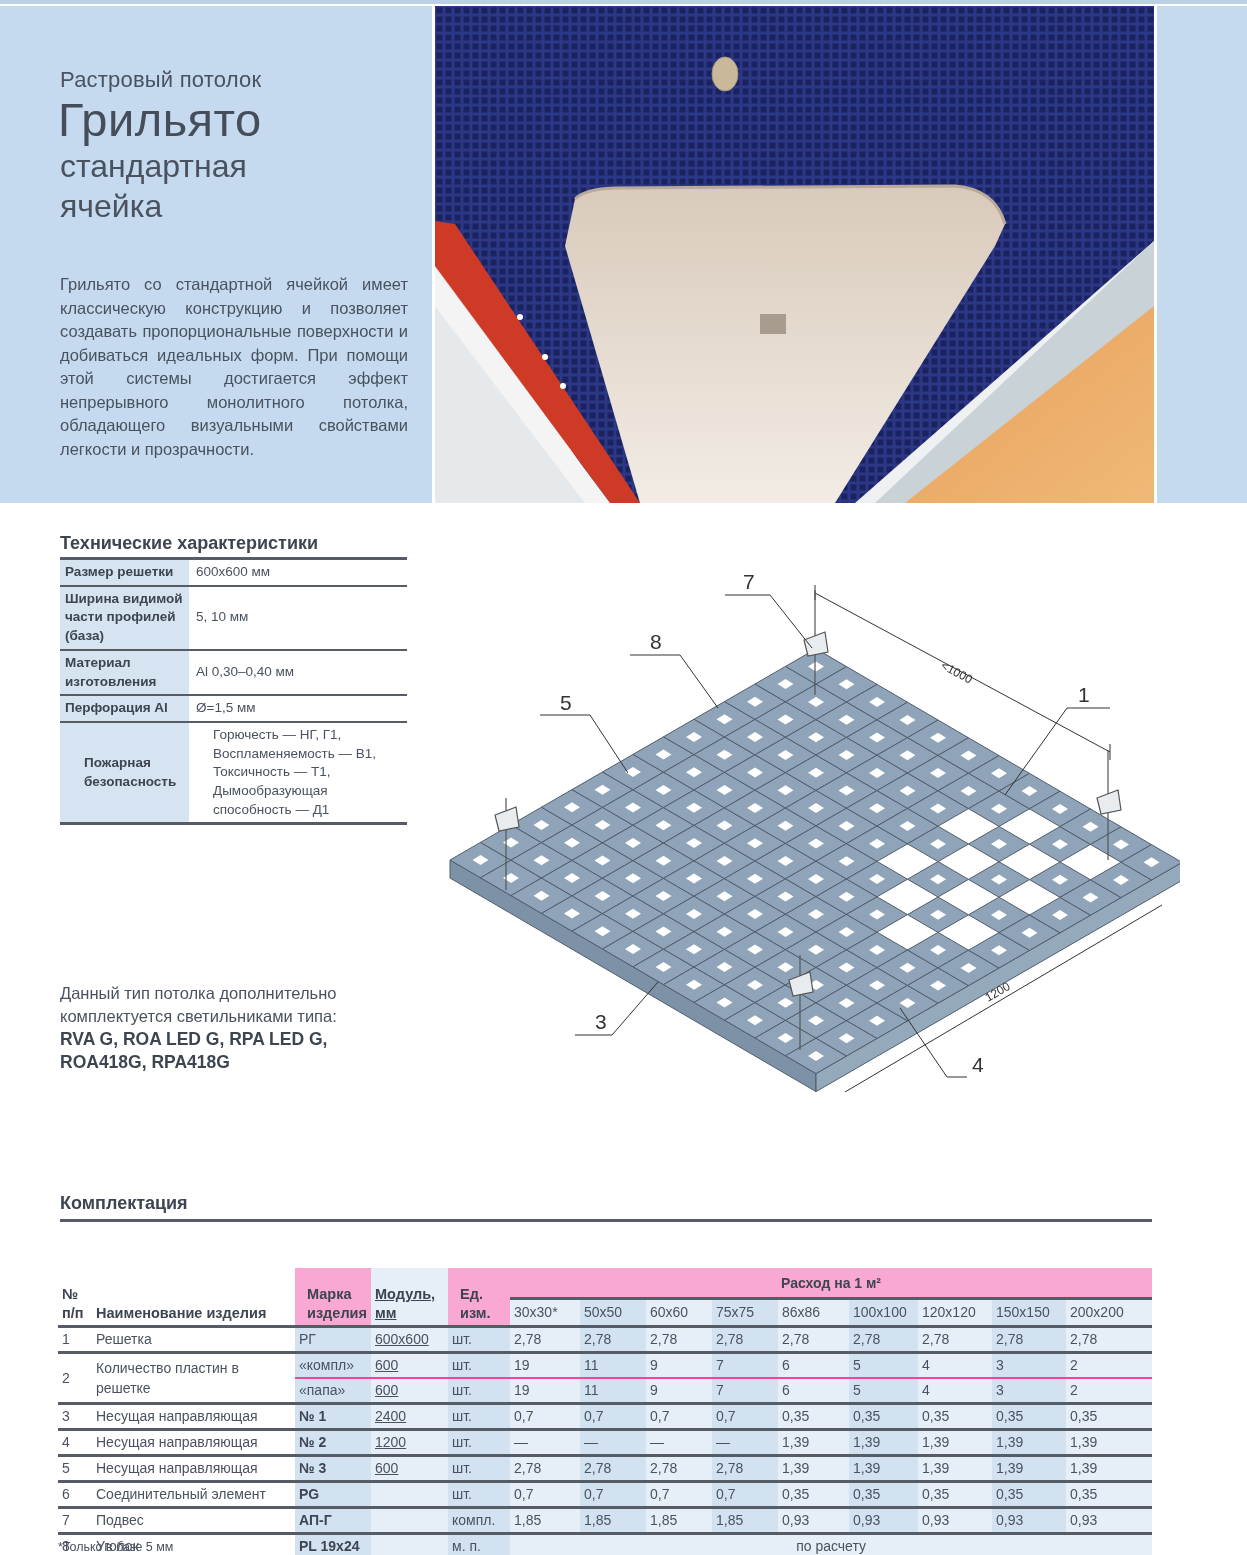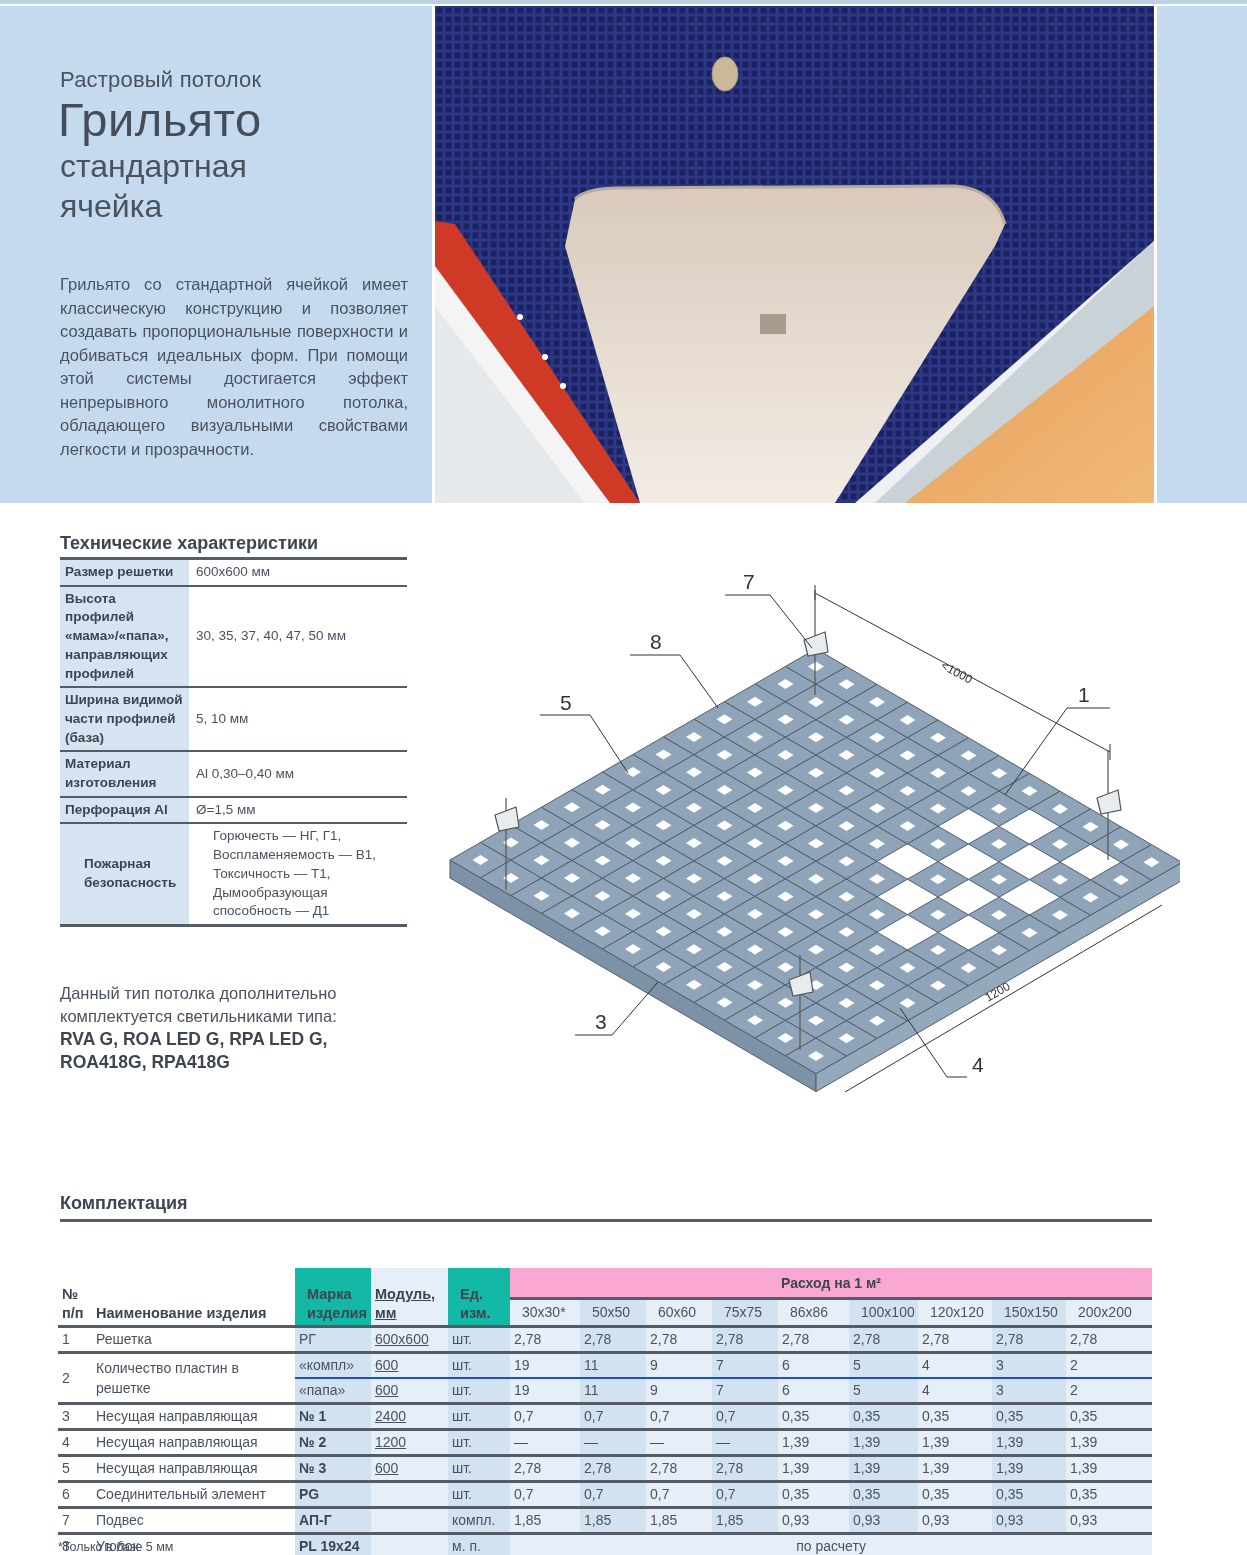--- a/index.html
+++ b/index.html
@@ -34,30 +34,30 @@
   .diagram { position: absolute; left: 440px; top: 560px; width: 740px; height: 550px; }
 
   
   .kit-title { position: absolute; left: 60px; top: 1193px; font-size: 18px; font-weight: 700; color: #3d4550; }
   .kit-rule { position: absolute; left: 60px; top: 1219px; width: 1092px; height: 3px; background: #555c66; }
 
   .kit-table { position: absolute; left: 58px; top: 1268px; width: 1094px; border-collapse: collapse; table-layout: fixed; font-size: 14px; color: #4a5260; }
   .kit-table th { font-weight: 700; color: #3d4550; text-align: left; vertical-align: bottom; font-size: 14.5px; line-height: 19px; padding: 3px 4px 2px 4px; }
   .kit-table td { padding: 0 4px; height: 23.5px; line-height: 23px; white-space: nowrap; }
   .kit-table tbody tr td { border-top: 3px solid #555c66; }
-  .kit-table tbody tr.sub td.after { border-top: 2px solid #1d4ed8; }
+  .kit-table tbody tr.sub td.after { border-top: 2px solid #ec4899; }
   .kit-table tbody tr:last-child td { border-bottom: 3px solid #555c66; }
   .kit-table .c-mark, .kit-table .c-unit { background: #d2e2f1; }
   .kit-table .c-mod { background: #e6eff8; text-decoration: underline; }
   .kit-table .c-even { background: #d2e2f1; }
   .kit-table .c-odd { background: #e6eff8; }
-  .kit-table th.c-mark, .kit-table th.c-unit { background: #14b8a6; padding-left: 12px; }
+  .kit-table th.c-mark, .kit-table th.c-unit { background: #f9a8d4; padding-left: 12px; }
   .kit-table th.c-mod { background: #e6eff8; }
   .kit-table th.group { background: #f9a8d4; text-align: center; vertical-align: middle; padding: 6px 0 4px; font-size: 14px; }
-  .kit-table th.sz { font-weight: 400; font-size: 14px; color: #4a5260; border-top: 3px solid #555c66; padding: 3px 12px; vertical-align: middle; }
+  .kit-table th.sz { font-weight: 400; font-size: 14px; color: #4a5260; border-top: 3px solid #555c66; padding: 3px 4px; vertical-align: middle; }
   .kit-table td.merged { background: #e6eff8; text-align: center; }
   .kit-table td.num { vertical-align: middle; }
   .kit-table td.name { color: #4a5260; }
   .bold { font-weight: 700; color: #3d4550; }
 
   .footnote { position: absolute; left: 58px; top: 1540px; font-size: 12.5px; color: #4a5260; }
 </style>
 </head>
 <body>
 
@@ -115,24 +115,20 @@
     <circle cx="128" cy="380" r="3" fill="#ffffff"></circle>
   </svg>
 </div>
 
 <h2 class="spec-title">Технические характеристики</h2>
 <table class="spec-table">
   <tbody>
     <tr>
       <td class="k">Размер решетки</td>
       <td class="v">600x600 мм</td>
-    </tr>
-    <tr>
-      <td class="k">Высота профилей «мама»/«папа», направляющих профилей</td>
-      <td class="v">30, 35, 37, 40, 47, 50 мм</td>
     </tr>
     <tr>
       <td class="k">Ширина видимой части профилей (база)</td>
       <td class="v">5, 10 мм</td>
     </tr>
     <tr>
       <td class="k">Материал изготовления</td>
       <td class="v">Al 0,30–0,40 мм</td>
     </tr>
     <tr>

